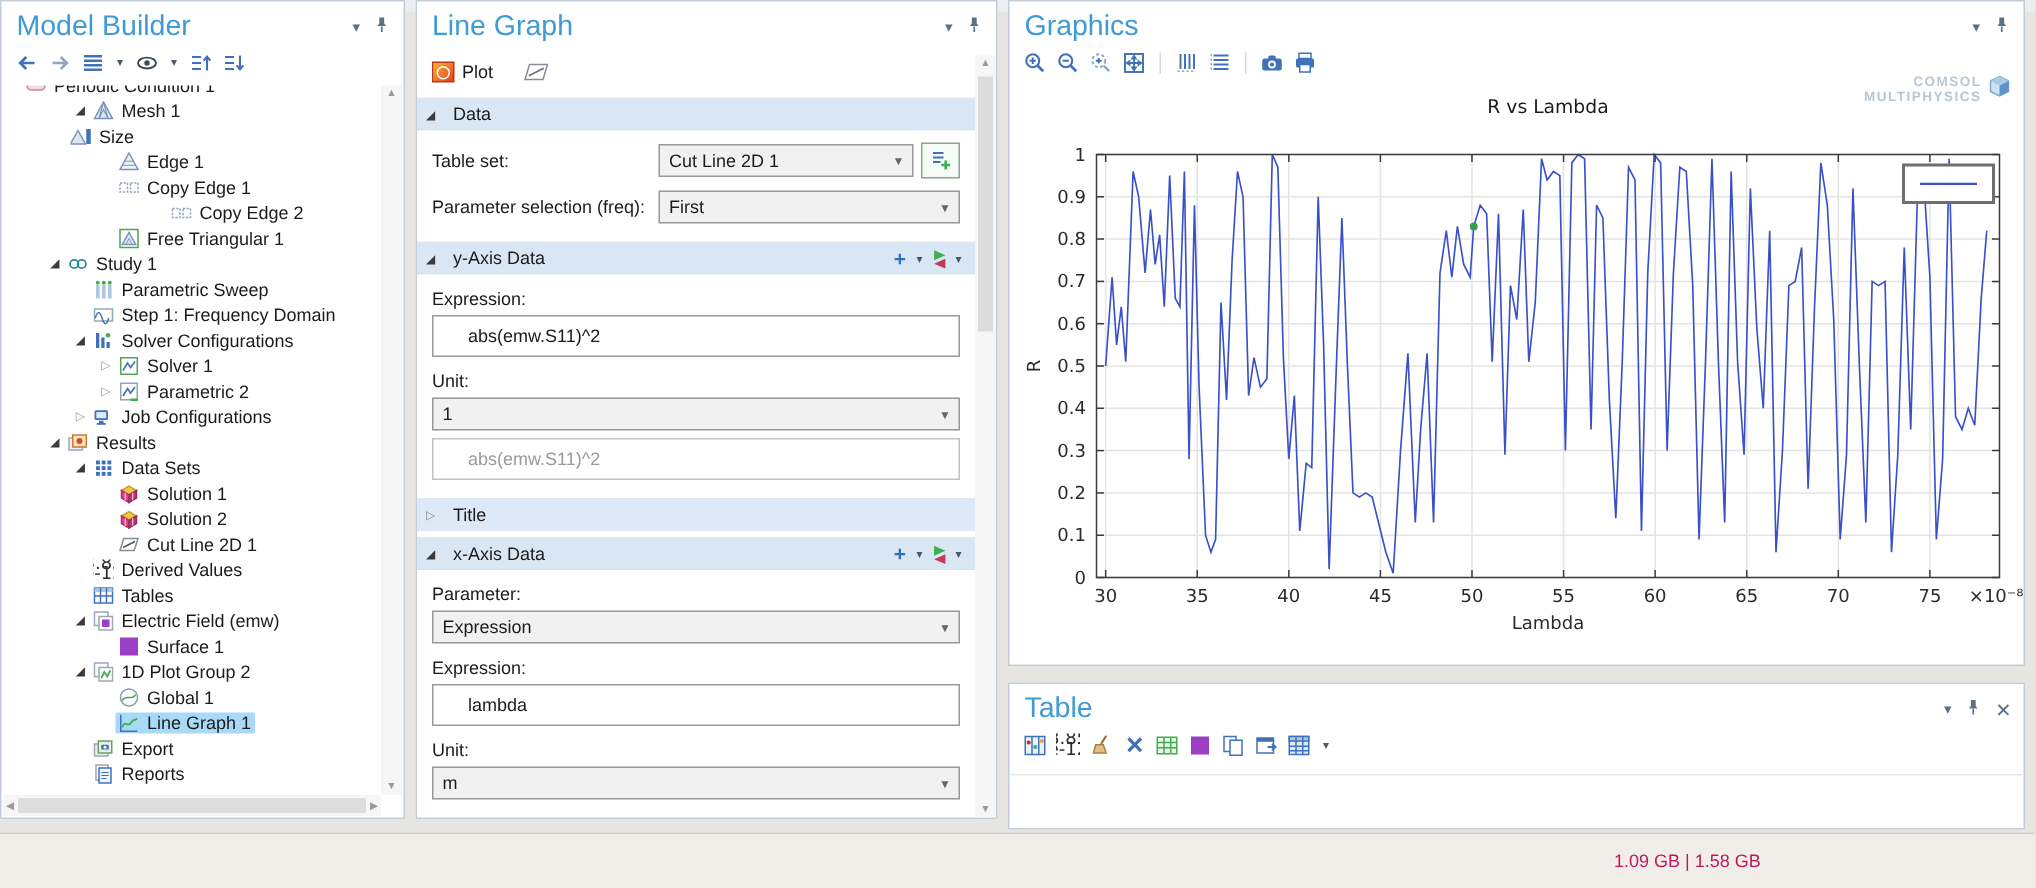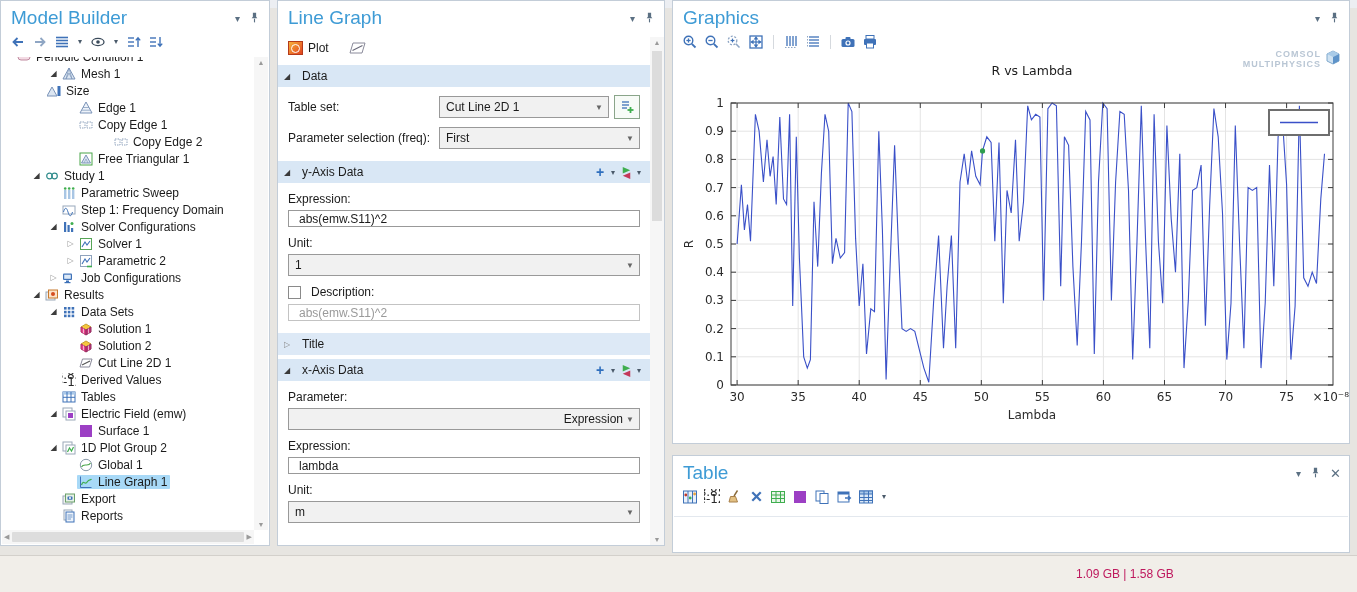--- a/index.html
+++ b/index.html
@@ -41,21 +41,21 @@
   .sec .tri.col{color:#8a8a8a;}
   .sec .spacer{flex:1;}
   .secbtn{display:inline-flex;align-items:center;justify-content:center;width:16px;height:16px;}
   .plus{color:#2f6fbe;font-weight:bold;font-size:14px;line-height:12px;}
   .frow{display:flex;align-items:center;margin-top:8px;}
   .frow .lab{width:151px;flex:none;}
   .frow .fld{flex:1;display:flex;align-items:center;}
   .flabel{margin:9px 0 4px 0;}
   .dd{position:relative;height:22px;background:#f1f1f1;border:1px solid #999;box-sizing:border-box;display:flex;align-items:center;padding:0 16px 0 6px;flex:1;}
   .dd .chev{position:absolute;right:5px;font-size:8px;color:#666;}
-  .txt{display:block;width:100%;box-sizing:border-box;height:17px;border:1px solid #999;padding:2px 10px;font:12px "Liberation Sans",sans-serif;background:#fff;color:#1b1b1b;}
+  .txt{display:block;width:100%;box-sizing:border-box;height:28px;border:1px solid #999;padding:2px 23px;font:12px "Liberation Sans",sans-serif;background:#fff;color:#1b1b1b;}
   .txt.dis{color:#9a9a9a;border-color:#c3c3c3;}
   .xbtn{width:26px;height:24px;border:1px solid #8aa58a;background:#f7fbf7;margin-left:5px;display:inline-flex;align-items:center;justify-content:center;box-sizing:border-box;}
   .chkrow{display:flex;align-items:center;gap:10px;margin-top:9px;}
   .chk{width:13px;height:13px;border:1px solid #8a8a8a;background:#fff;box-sizing:border-box;}
   #s-scroll{position:absolute;right:0;top:36px;bottom:0;width:14px;background:#f6f6f6;}
   #s-scroll .sthumb{position:absolute;left:2px;right:2px;top:14px;height:170px;background:#dcdcdc;}
   #s-scroll .sarrow{position:absolute;left:0;right:0;text-align:center;}
   
   #plot-svg{position:absolute;left:0;top:58px;width:678px;height:368px;}
   svg text{font-family:"DejaVu Sans","Liberation Sans",sans-serif;font-size:12px;fill:#2b2b2b;}
@@ -592,24 +592,20 @@
         </span>
       <span class="caret">▾</span>
     </div>
     <div class="flabel">Expression:</div>
     <input class="txt" value="abs(emw.S11)^2" style="">
     <div class="flabel">Unit:</div>
     <span class="dd" style="display:flex;">
       <span>1</span>
       <span class="chev">▼</span>
     </span>
-    <div class="chkrow">
-      <span class="chk"></span>
-      <span>Description:</span>
-    </div>
     <input class="txt dis" disabled="" style="margin-top: 5px;" value="abs(emw.S11)^2">
 
     <div class="sec" style="margin-top:12px;background:#dde9f6;">
       <span class="tri col">▷</span>
       <span>Title</span>
     </div>
 
     <div class="sec" style="margin-top:4px;">
       <span class="tri">◢</span>
       <span>x-Axis Data</span>
@@ -618,21 +614,21 @@
       <span class="caret">▾</span>
       <span class="secbtn">
           <svg width="15" height="15" viewBox="0 0 16 16">
             <polygon points="4,2 12,5.5 4,9" fill="#3fae4f"></polygon>
             <polygon points="12,8 4,11.5 12,15" fill="#c4385a"></polygon>
           </svg>
         </span>
       <span class="caret">▾</span>
     </div>
     <div class="flabel">Parameter:</div>
-    <span class="dd" style="display:flex;justify-content:flex-end;">
+    <span class="dd" style="display:flex;">
       <span>Expression</span>
       <span class="chev">▼</span>
     </span>
     <div class="flabel">Expression:</div>
     <input class="txt" value="lambda" style="">
     <div class="flabel">Unit:</div>
     <span class="dd" style="display:flex;">
       <span>m</span>
       <span class="chev">▼</span>
     </span>

